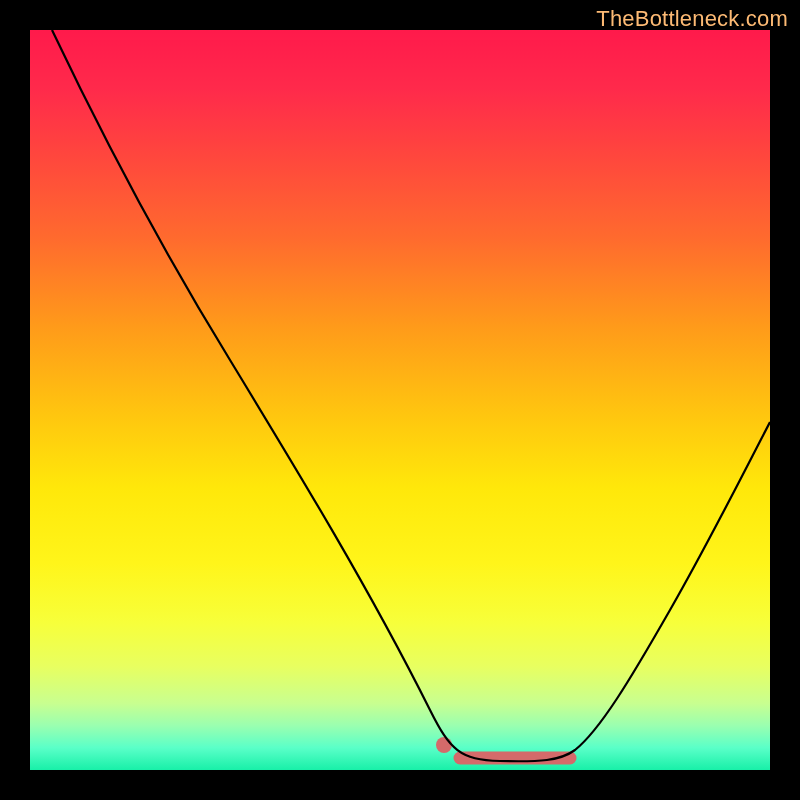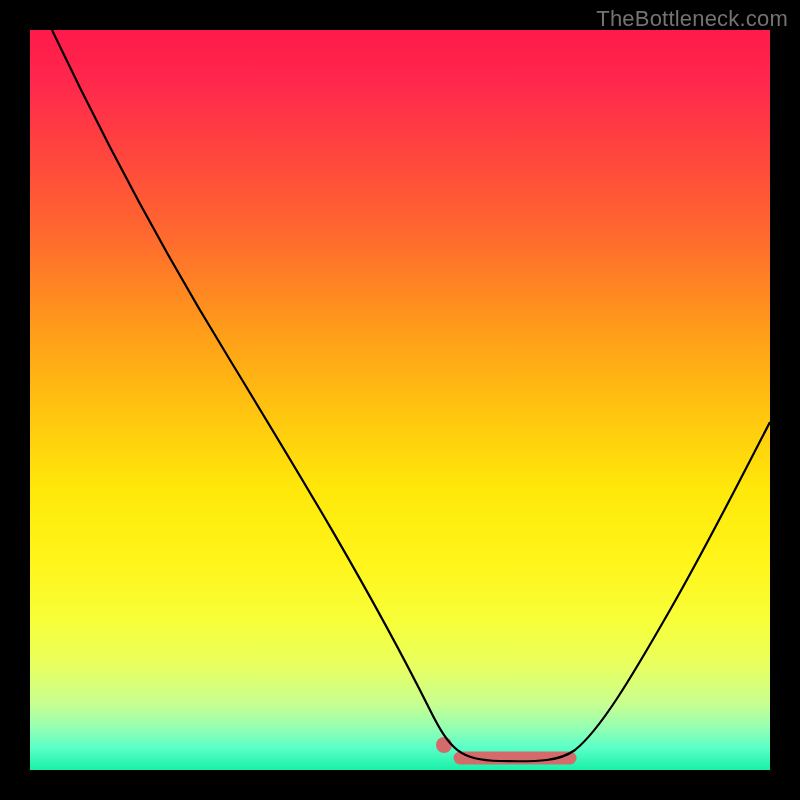--- a/index.html
+++ b/index.html
@@ -37,21 +37,21 @@
       #c8ff90 91%,
       #9affb0 94%,
       #5affc8 97%,
       #18f0a8 100%
     );
   }
   .watermark {
     position: absolute;
     top: 6px;
     right: 12px;
-    color: #737373;
+    color: #fdba74;
     font-size: 22px;
     font-weight: 500;
     letter-spacing: 0.2px;
     user-select: none;
   }
   svg.curve {
     position: absolute;
     left: 0; top: 0;
     width: 740px; height: 740px;
   }

